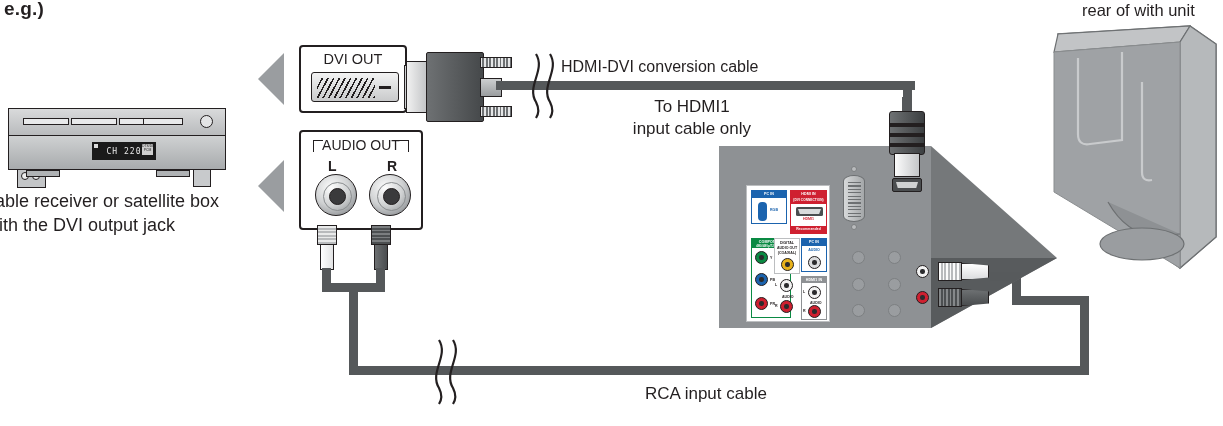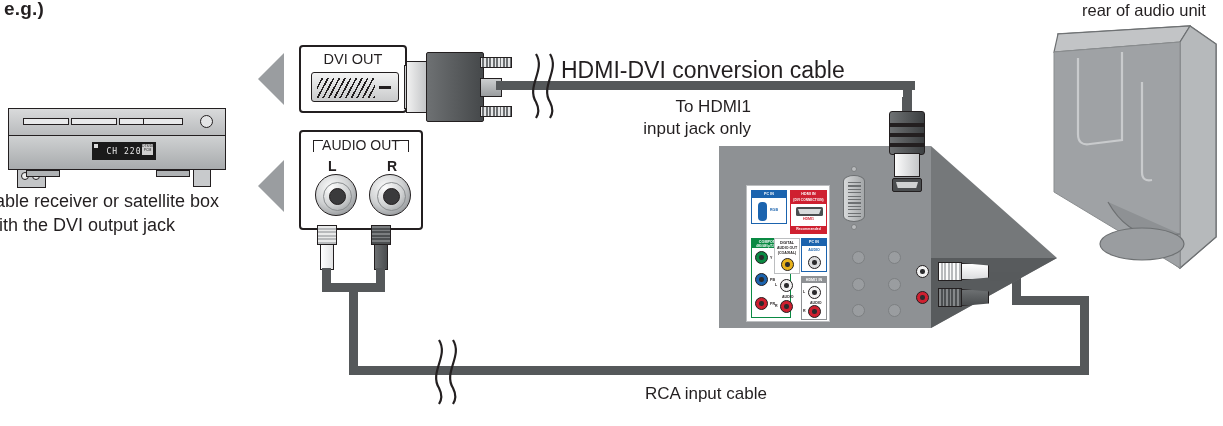--- a/index.html
+++ b/index.html
@@ -5,23 +5,23 @@
   html,body{margin:0;padding:0;background:#ffffff;}
   body{width:1223px;height:426px;position:relative;overflow:hidden;
        font-family:"Liberation Sans",sans-serif;color:#231f20;}
   .abs{position:absolute;}
   .txt{position:absolute;white-space:nowrap;line-height:1.12;}
 
   
   #eg{left:4px;top:-2px;font-size:19px;font-weight:bold;letter-spacing:.2px;}
   #rear-lbl{left:1082px;top:1px;font-size:16.5px;}
   #src-cap{left:-14px;top:190px;font-size:18px;line-height:1.32;}
-  #hdmi-dvi-lbl{left:561px;top:58px;font-size:23px;}
+  #hdmi-dvi-lbl{left:561px;top:58px;font-size:16px;}
   #rca-lbl{left:645px;top:384px;font-size:17px;}
-  #tohdmi{left:751px;top:96px;font-size:17px;text-align:right;line-height:1.3;}
+  #tohdmi{left:751px;top:96px;font-size:17px;text-align:center;line-height:1.3;}
 
   
   #box{left:8px;top:108px;width:218px;height:62px;}
   .box-top{position:absolute;left:0;top:0;width:100%;height:28px;
      background:linear-gradient(#d9dadb,#b9bbbd);border:1.6px solid #231f20;
      box-sizing:border-box;}
   .box-bot{position:absolute;left:0;top:27px;width:100%;height:35px;
      background:linear-gradient(#cfd1d2,#a8abad);border:1.6px solid #231f20;
      box-sizing:border-box;}
   .slot{position:absolute;top:9px;height:7px;background:#e8e9ea;
@@ -146,33 +146,33 @@
   #hdmiplug .rib{position:absolute;left:2px;width:36px;height:4px;background:#231f20;}
   #hdmiplug .tip{position:absolute;left:7px;top:56px;width:26px;height:24px;
      background:linear-gradient(90deg,#fcfcfc,#c4c6c8);border:1.6px solid #231f20;
      box-sizing:border-box;}
   #hdmiplug .wire{position:absolute;left:15px;top:0;width:10px;height:16px;background:#55585a;}
 </style>
 </head>
 <body>
 
 <div class="txt" id="eg">e.g.)</div>
-<div class="txt" id="rear-lbl">rear of audio unit</div>
+<div class="txt" id="rear-lbl">rear of with unit</div>
 
 <div class="txt" id="src-cap">
   <span>cable receiver or satellite box</span><br>
   <span>with the DVI output jack</span>
 </div>
 
 <div class="txt" id="hdmi-dvi-lbl">HDMI-DVI conversion cable</div>
 <div class="txt" id="rca-lbl">RCA input cable</div>
 
 <div class="txt" id="tohdmi" style="transform:translateX(-100%);">
   <span>To HDMI1</span><br>
-  <span>input jack only</span>
+  <span>input cable only</span>
 </div>
 
 <div class="abs" id="box">
   <div class="box-top">
     <div class="slot" style="left:14px;width:46px;"></div>
     <div class="slot" style="left:62px;width:46px;"></div>
     <div class="slot" style="left:110px;width:32px;"></div>
     <div class="slot" style="left:134px;width:40px;"></div>
     <div class="knob"></div>
   </div>

